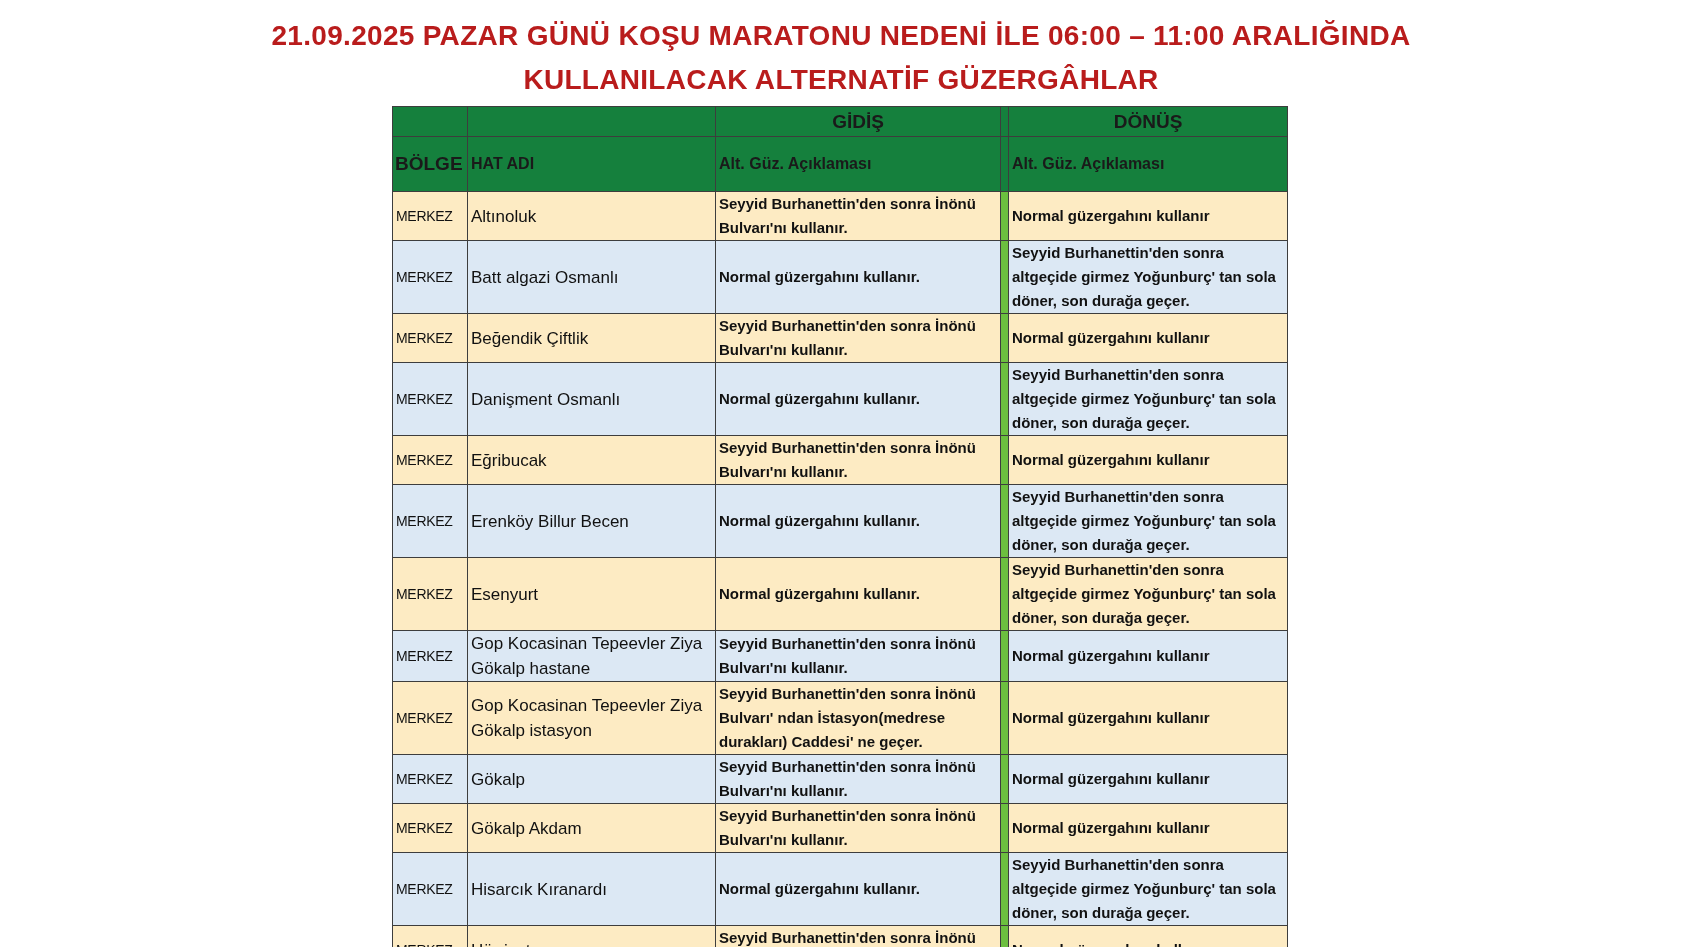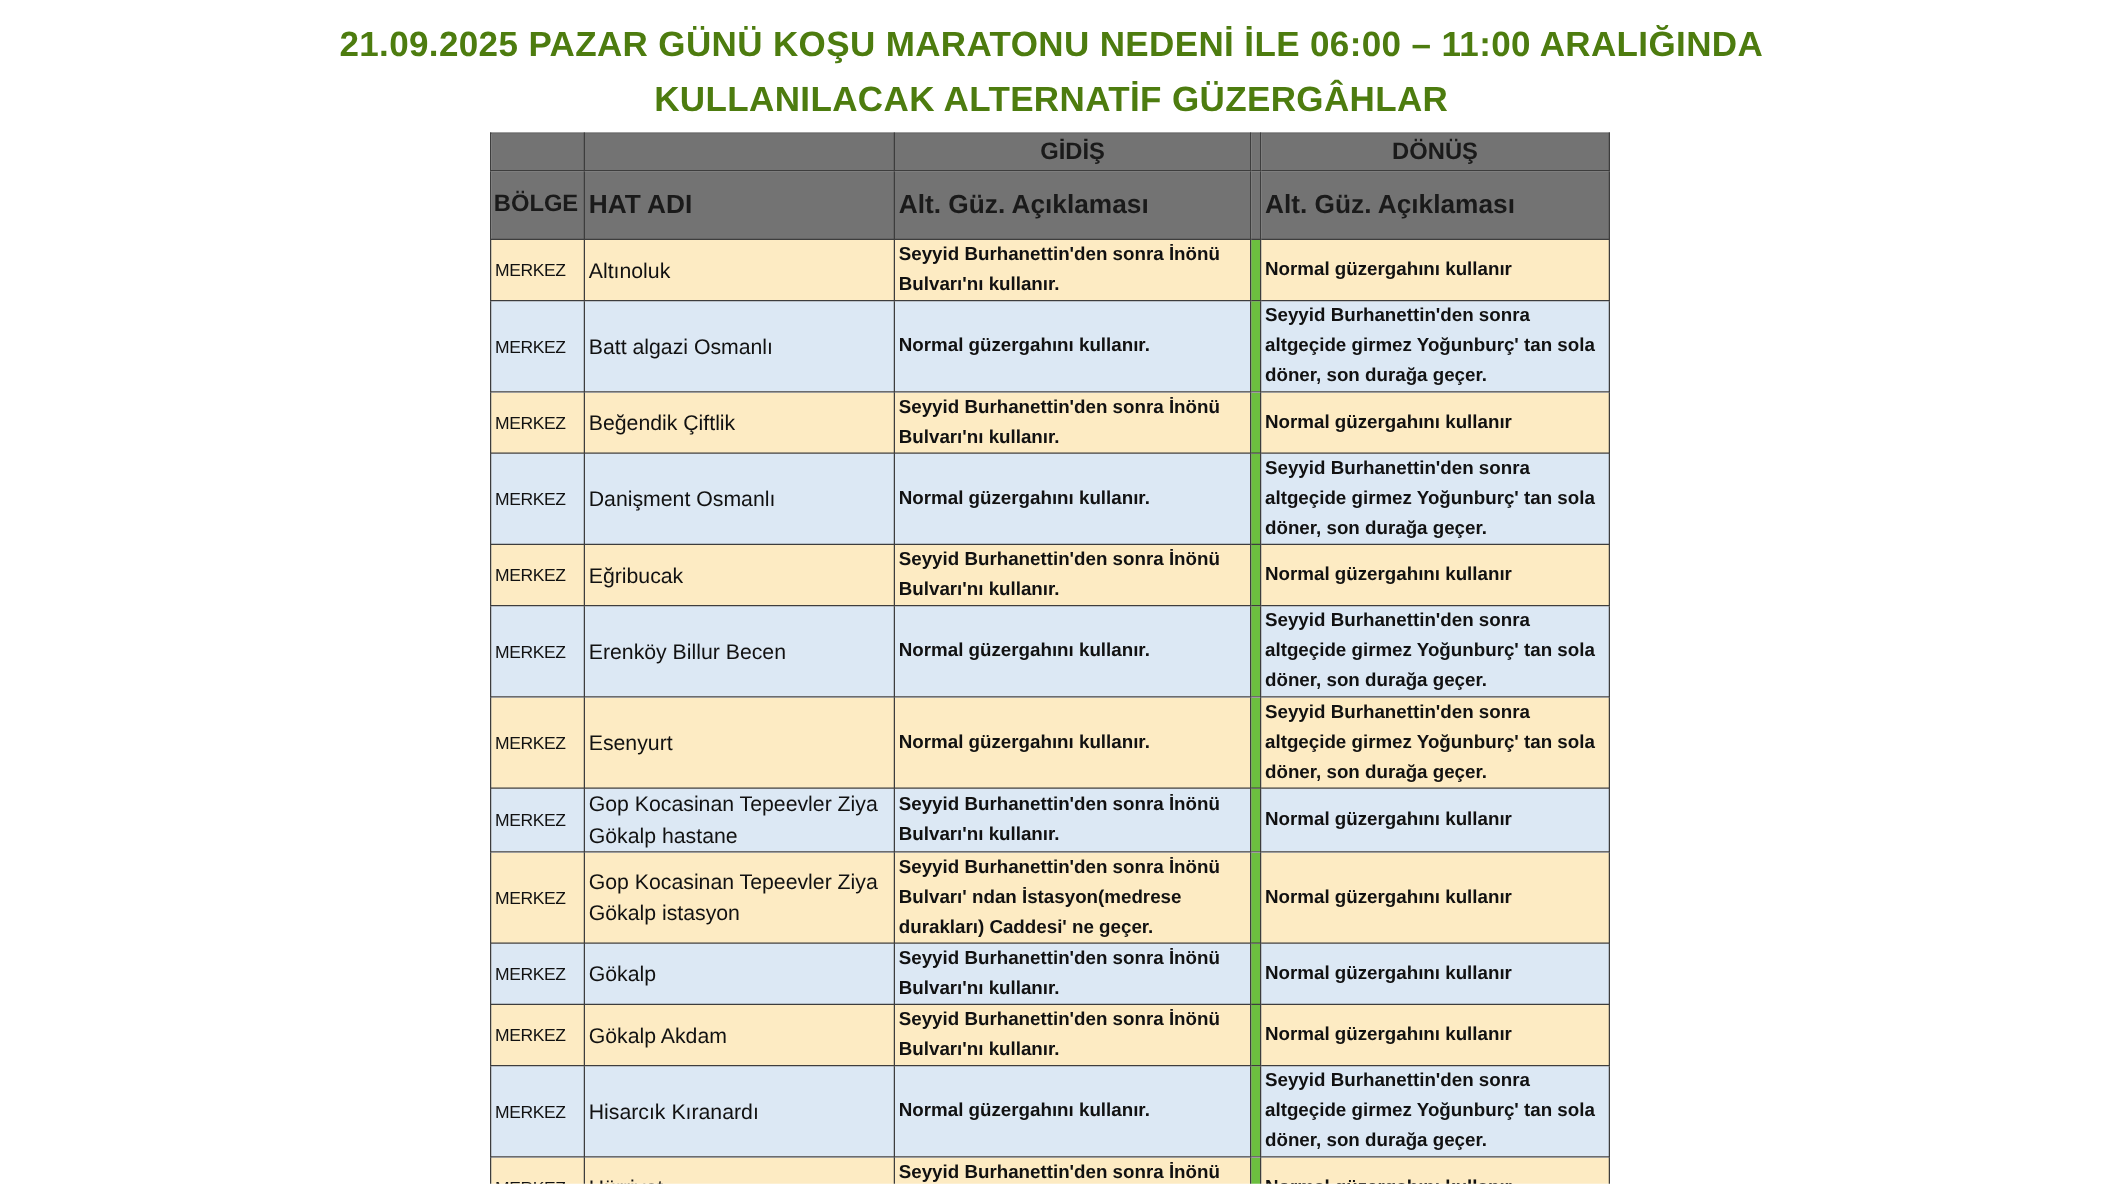--- a/index.html
+++ b/index.html
@@ -12,21 +12,21 @@
       height: 947px;
       overflow: hidden;
       position: relative;
       font-family: "DejaVu Sans", sans-serif;
     }
     .title {
       position: absolute;
       left: 0;
       width: 1682px;
       text-align: center;
-      color: #4d7c0f;
+      color: #b91c1c;
       font-family: "Liberation Sans", sans-serif;
       font-weight: bold;
       font-size: 28px;
       letter-spacing: 0.3px;
       white-space: nowrap;
     }
     .title.l1 { top: 20px; }
     .title.l2 { top: 64px; }
 
     table.routes {
@@ -45,28 +45,28 @@
       text-align: left;
       overflow: hidden;
     }
     col.c-region { width: 75px; }
     col.c-line { width: 248px; }
     col.c-out { width: 285px; }
     col.c-sep { width: 8px; }
     col.c-ret { width: 279px; }
 
     tr.hdr1 th, tr.hdr2 th {
-      background: #737373;
+      background: #15803d;
       font-weight: bold;
       color: #1a1a1a;
     }
     tr.hdr1 { height: 30px; }
     tr.hdr2 { height: 31px; }
     tr.hdr1 th { font-size: 19px; text-align: center; }
-    tr.hdr2 th { font-size: 21px; }
+    tr.hdr2 th { font-size: 16px; }
     tr.hdr2 th.region-h { font-size: 19px; padding: 16px 2px; }
 
     td.sep, th.sep {
       background: #6aad45;
       padding: 0 !important;
       border-left: 1.5px solid #2e4d1f;
       border-right: 1.5px solid #2e4d1f;
     }
     tr.odd td { background: #fdebc3; }
     tr.even td { background: #dce8f4; }

